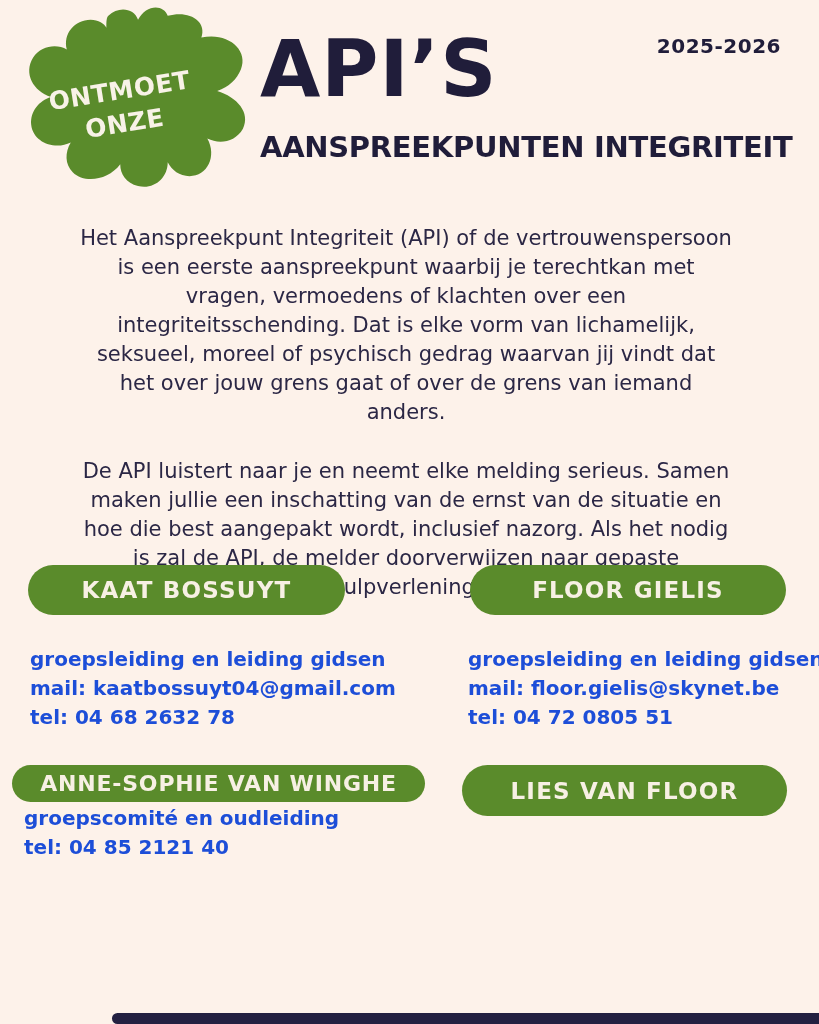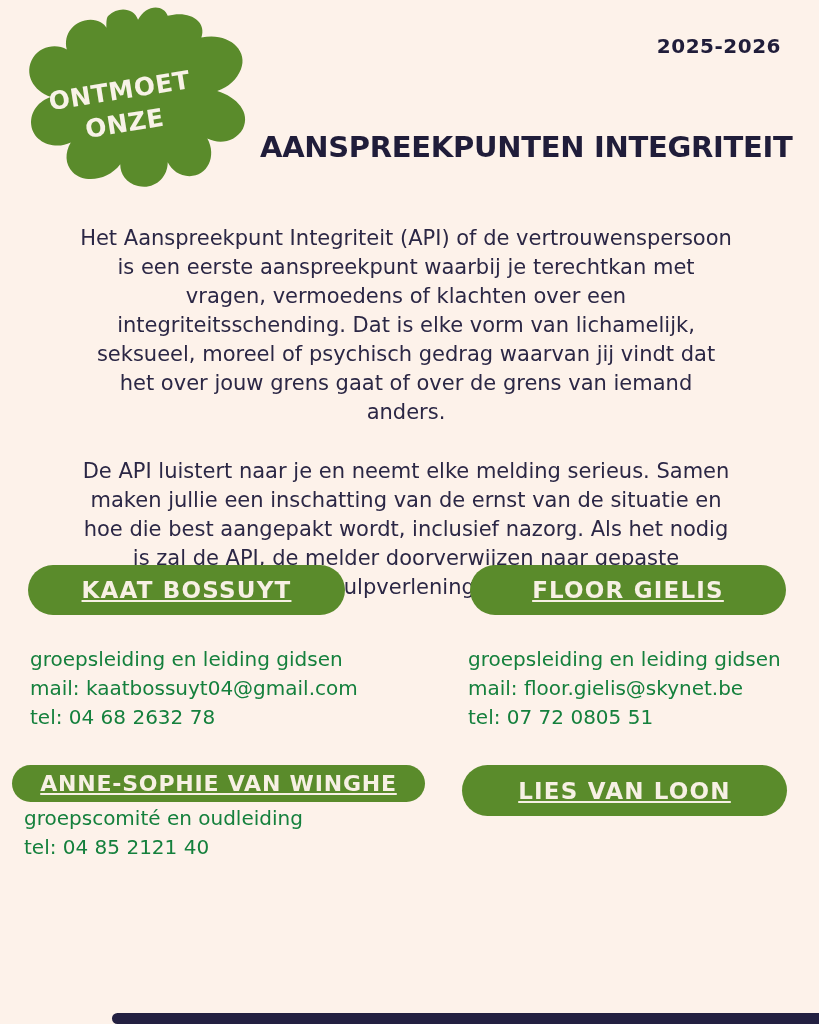--- a/index.html
+++ b/index.html
@@ -27,25 +27,25 @@
     font-size:29px; font-weight:800; color:#201d3a; letter-spacing:-0.3px; white-space:nowrap;
   }
   .intro {
     position:absolute; left:78px; top:224px; width:664px;
     text-align:center; font-size:21px; line-height:29px; color:#2b2745;
   }
   .intro p { margin:0 8px 30px 0; }
   .pill {
     position:absolute; height:50px; background:#5a8b2b; border-radius:26px;
     display:flex; align-items:center; justify-content:center;
-    color:#f7f0e4; font-weight:800; font-size:23px; letter-spacing:1.2px; white-space:nowrap;text-decoration:underline;
+    color:#f7f0e4; font-weight:800; font-size:23px; letter-spacing:1.2px; white-space:nowrap;
   }
   .pill.small-text { font-size:22px; letter-spacing:0.8px; }
   .contact-info {
-    position:absolute; font-size:20px; line-height:29px; color:#15803d;
+    position:absolute; font-size:20px; line-height:29px; color:#1d4ed8;font-weight:bold;
   }
   .contact-info div { white-space:nowrap; }
   .hscrollbar {
     position:absolute; left:112px; top:1013px; width:707px; height:11px;
     background:#232041; border-radius:6px 0 0 6px;
   }
 </style>
 </head>
 <body>
 
@@ -72,43 +72,44 @@
       C18,44 34,42 44,48
       C40,32 52,18 68,18
       C76,18 82,22 84,26
       C84,20 84,16 86,14 Z"></path>
   </svg>
   <div class="badge-text">
     <div>ONTMOET</div>
     <div>ONZE</div>
   </div>
 
+  <div class="page-title">API’S</div>
   <div class="school-year">2025-2026</div>
   <div class="page-subtitle">AANSPREEKPUNTEN INTEGRITEIT</div>
 
   <div class="intro">
     <p>Het Aanspreekpunt Integriteit (API) of de vertrouwenspersoon is een eerste aanspreekpunt waarbij je terechtkan met vragen, vermoedens of klachten over een integriteitsschending. Dat is elke vorm van lichamelijk, seksueel, moreel of psychisch gedrag waarvan jij vindt dat het over jouw grens gaat of over de grens van iemand anders.</p>
     <p>De API luistert naar je en neemt elke melding serieus. Samen maken jullie een inschatting van de ernst van de situatie en hoe die best aangepakt wordt, inclusief nazorg. Als het nodig is zal de API, de melder doorverwijzen naar gepaste hulpverlening.</p>
   </div>
 
   <div class="pill" style="left:28px; top:565px; width:317px;">KAAT BOSSUYT</div>
   <div class="pill" style="left:470px; top:565px; width:316px;">FLOOR GIELIS</div>
   <div class="pill small-text" style="left:12px; top:765px; width:413px; height:37px;">ANNE-SOPHIE VAN WINGHE</div>
-  <div class="pill" style="left:462px; top:765px; width:325px; height:51px;">LIES VAN LOON</div>
+  <div class="pill" style="left:462px; top:765px; width:325px; height:51px;">LIES VAN FLOOR</div>
 
   <div class="contact-info" style="left:30px; top:645px; width:410px;">
     <div>groepsleiding en leiding gidsen</div>
     <div>mail: kaatbossuyt04@gmail.com</div>
     <div>tel: 04 68 2632 78</div>
   </div>
 
   <div class="contact-info" style="left:468px; top:645px; width:330px;">
     <div>groepsleiding en leiding gidsen</div>
     <div>mail: floor.gielis@skynet.be</div>
-    <div>tel: 07 72 0805 51</div>
+    <div>tel: 04 72 0805 51</div>
   </div>
 
   <div class="contact-info" style="left:24px; top:804px; width:420px;">
     <div>groepscomité en oudleiding</div>
     <div>tel: 04 85 2121 40</div>
   </div>
 
 
   <div class="hscrollbar"></div>
 

